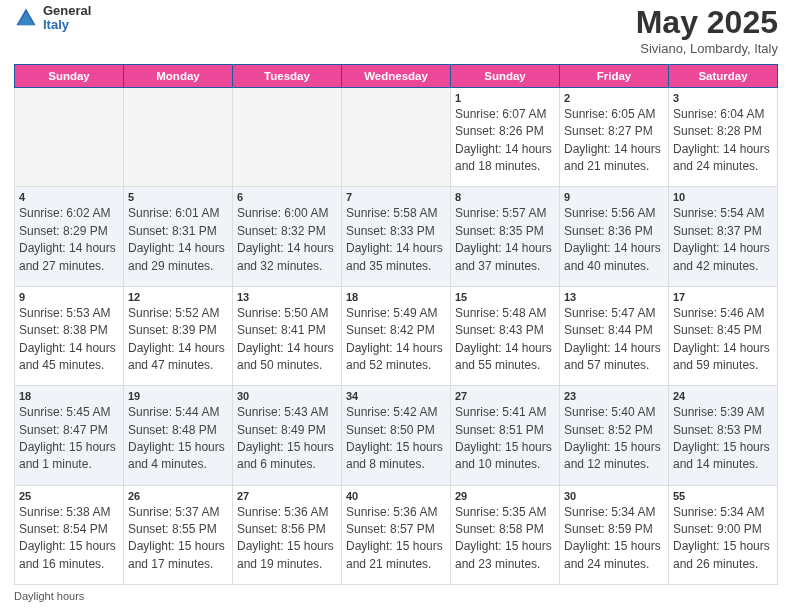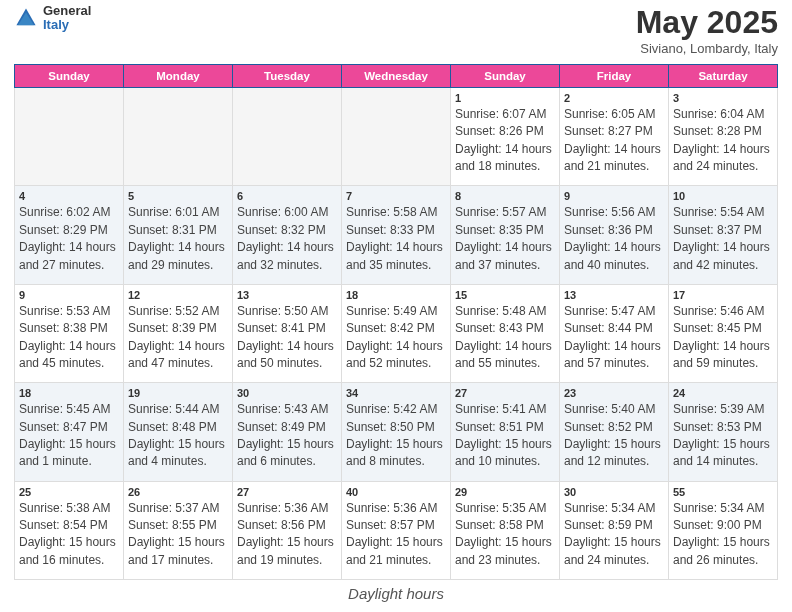--- a/index.html
+++ b/index.html
@@ -93,24 +93,23 @@
       display: block;
       margin-bottom: 2px;
     }
     .day-info {
       line-height: 1.45;
       color: #444;
       font-size: 12px;
     }
     .footer {
       margin-top: 5px;
-      font-size: 15px;
+      font-size: 11px;
       color: #555;
-      text-align: center;
-      font-style: italic;
+      text-align: left;
     }
   </style>
 </head>
 <body>
 
 <div class="page">
   <div class="header">
     <div class="logo">
       <svg class="logo-icon" viewBox="0 0 30 30">
         <polygon points="15,3 27,24 3,24" fill="#2a6db5"></polygon>

